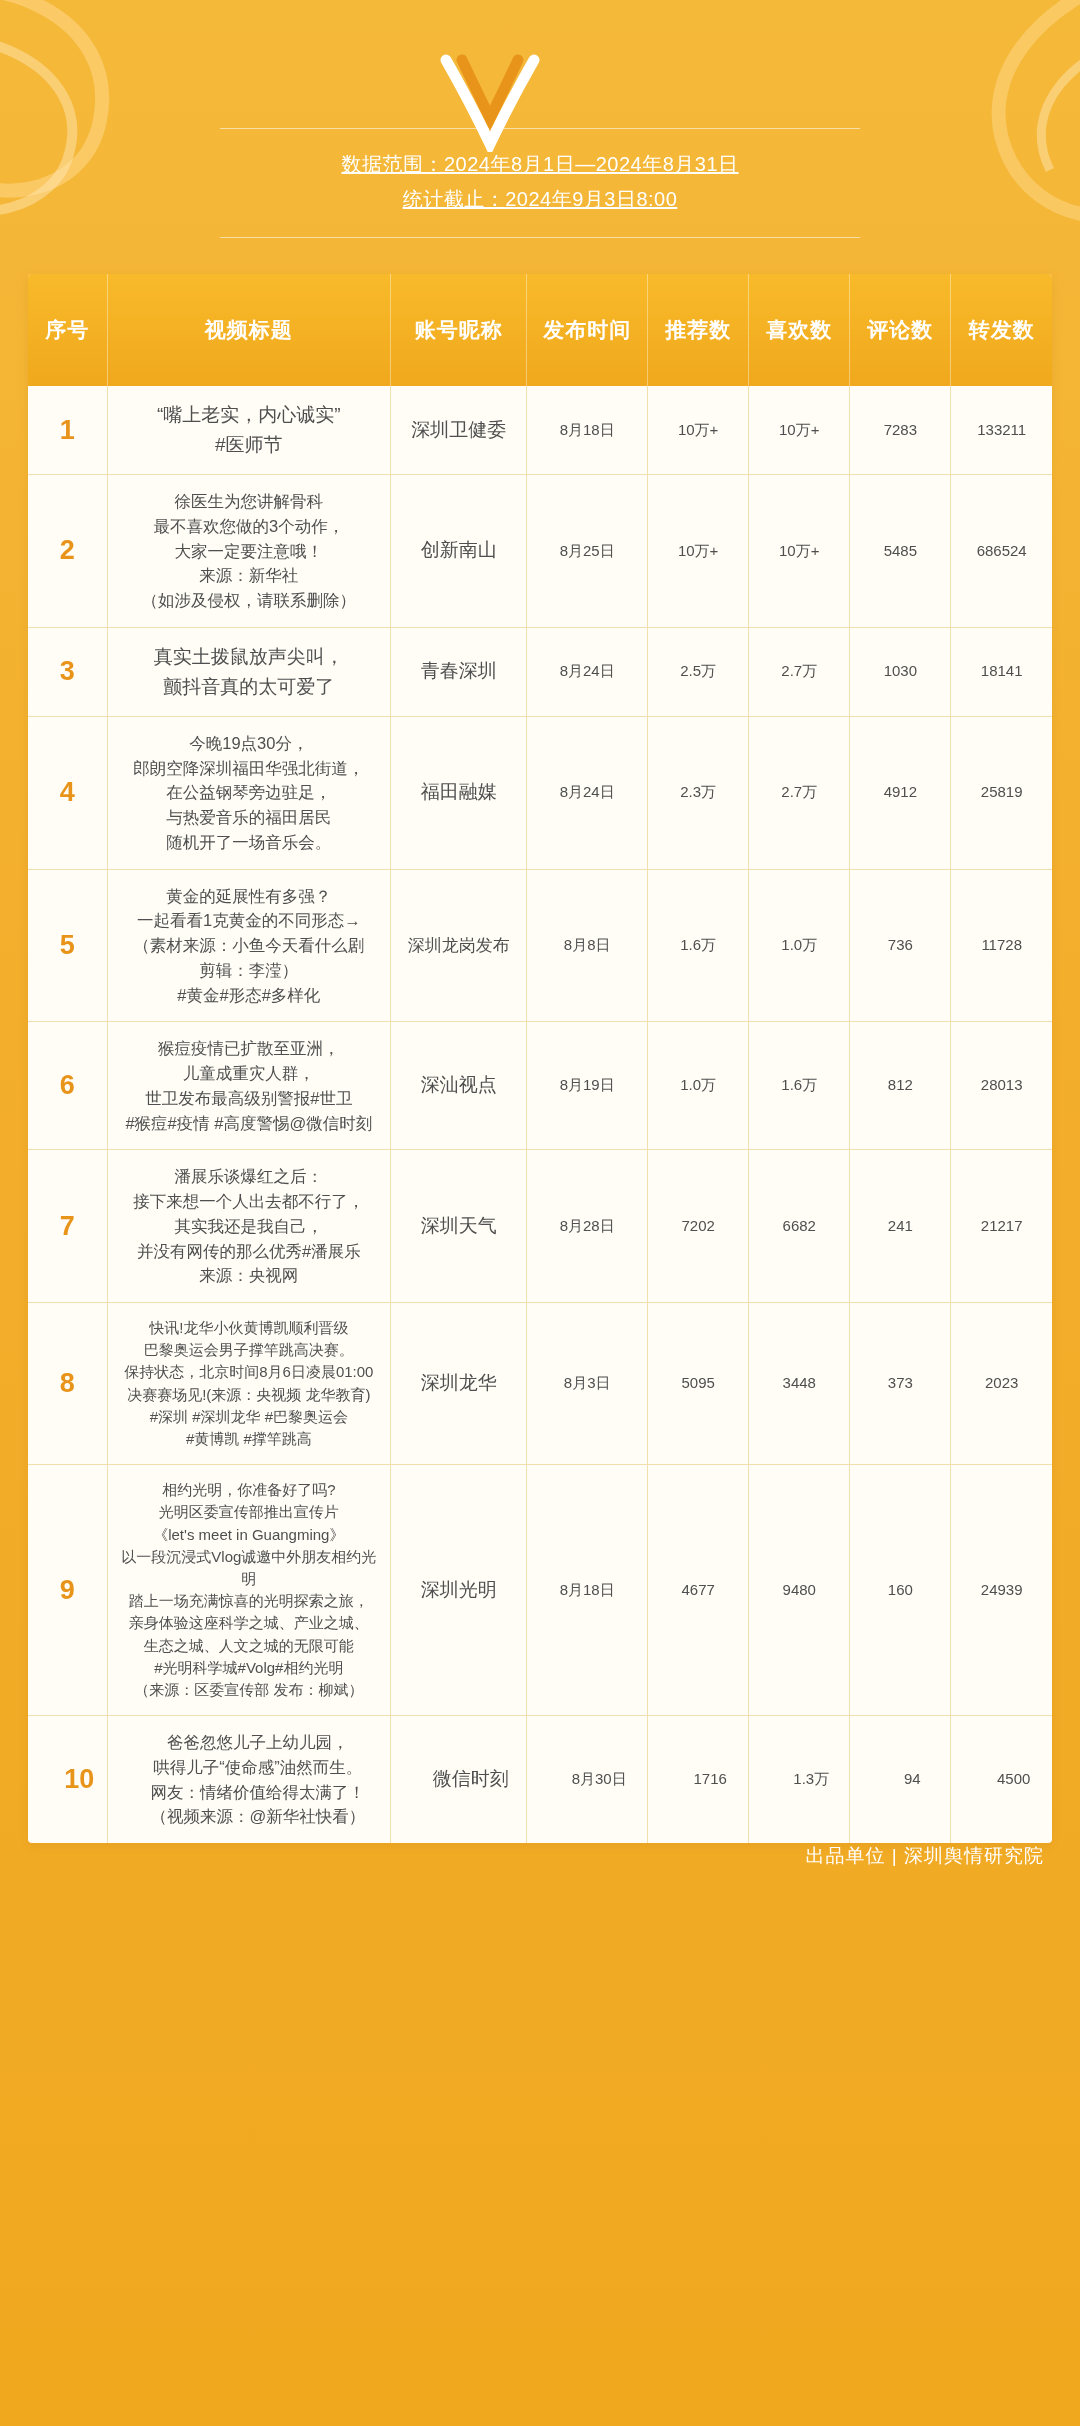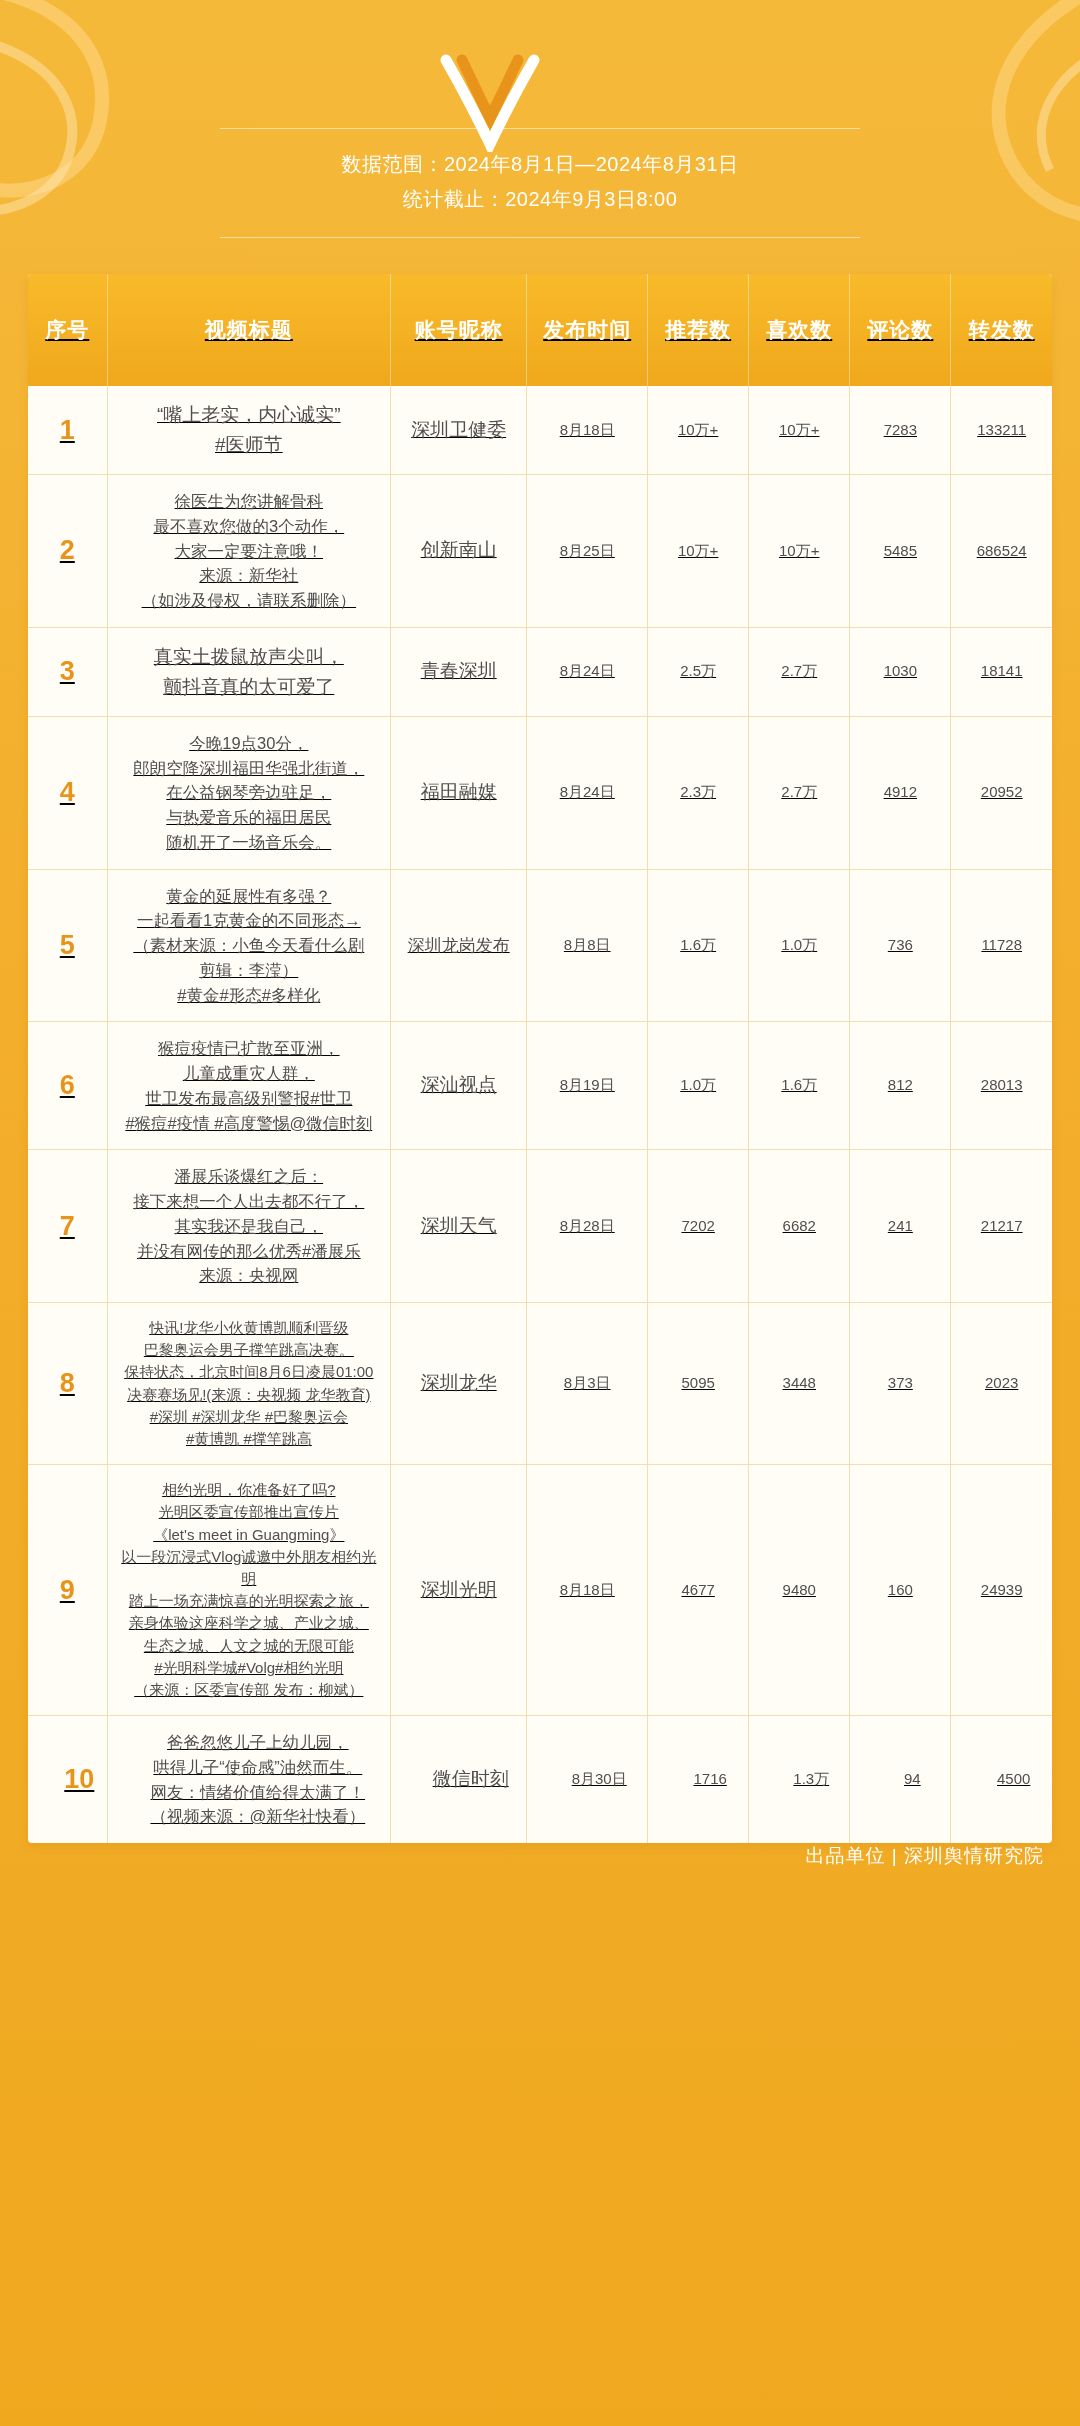--- a/index.html
+++ b/index.html
@@ -59,30 +59,30 @@
     border-top: 1px solid rgba(255,255,255,0.55);
     border-bottom: 1px solid rgba(255,255,255,0.55);
     padding: 18px 0 20px;
     text-align: center;
   }
   .meta div {
     font-size: 20px;
     color: #ffffff;
     line-height: 1.75;
     letter-spacing: 0.5px;
+    text-decoration: underline;
   }
 
   
   .table-wrap {
     margin-top: 36px;
     background: #fffdf6;
     border-radius: 4px;
     overflow: hidden;
     box-shadow: 0 3px 10px rgba(160,100,10,0.12);
-    text-decoration: underline;
   }
   table {
     width: 100%;
     border-collapse: collapse;
     table-layout: fixed;
   }
   thead th {
     background: linear-gradient(180deg, #f8ba2a 0%, #f0a81c 100%);
     color: #ffffff;
     font-size: 21px;
@@ -227,21 +227,21 @@
             <td class="num">18141</td>
           </tr>
           <tr>
             <td class="rank">4</td>
             <td class="title small">今晚19点30分，<br>郎朗空降深圳福田华强北街道，<br>在公益钢琴旁边驻足，<br>与热爱音乐的福田居民<br>随机开了一场音乐会。</td>
             <td class="account">福田融媒</td>
             <td class="num">8月24日</td>
             <td class="num">2.3万</td>
             <td class="num">2.7万</td>
             <td class="num">4912</td>
-            <td class="num">20952</td>
+            <td class="num">25819</td>
           </tr>
           <tr>
             <td class="rank">5</td>
             <td class="title small">黄金的延展性有多强？<br>一起看看1克黄金的不同形态→<br>（素材来源：小鱼今天看什么剧<br>剪辑：李滢）<br>#黄金#形态#多样化</td>
             <td class="account small">深圳龙岗发布</td>
             <td class="num">8月8日</td>
             <td class="num">1.6万</td>
             <td class="num">1.0万</td>
             <td class="num">736</td>
             <td class="num">11728</td>

